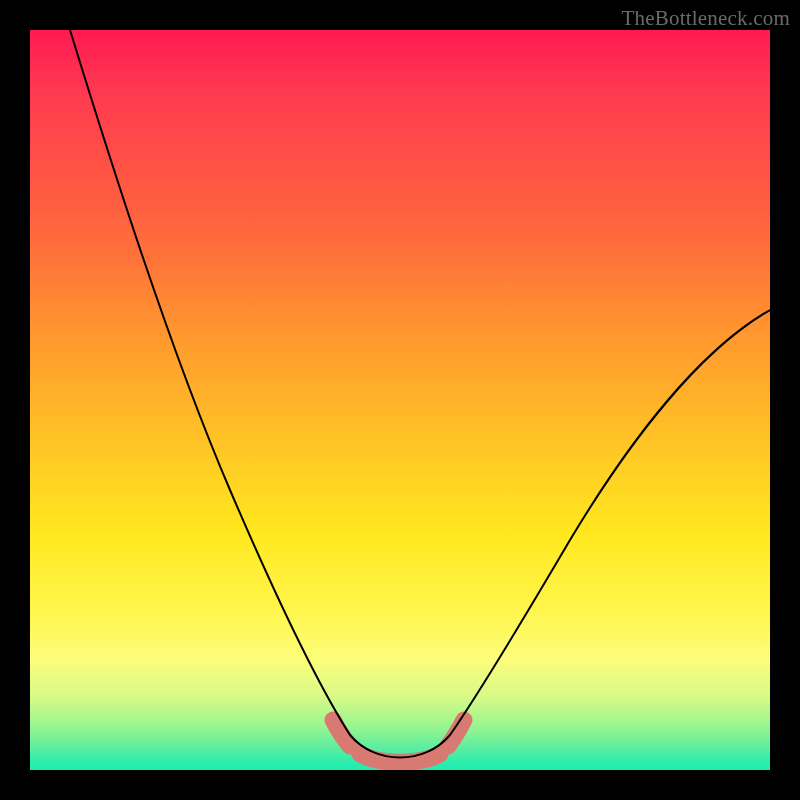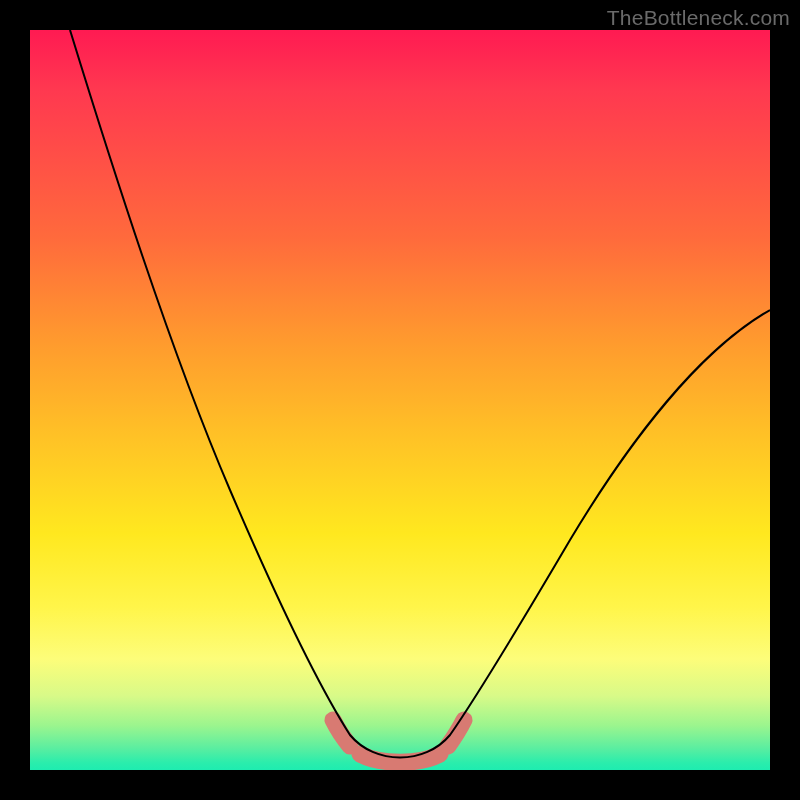--- a/index.html
+++ b/index.html
@@ -43,20 +43,21 @@
   }
   .watermark {
     position: absolute;
     top: 6px;
     right: 10px;
     color: #6a6a6a;
     font-size: 21px;
     font-weight: 500;
     letter-spacing: 0.2px;
     z-index: 5;
+    font-family: Liberation Serif, serif;
   }
   svg.curves {
     position: absolute;
     left: 0;
     top: 0;
     width: 740px;
     height: 740px;
     z-index: 3;
   }
   .curve-main {

